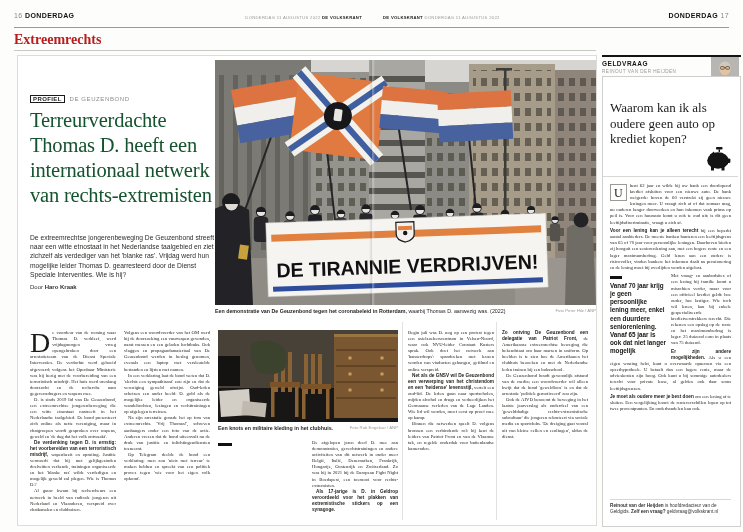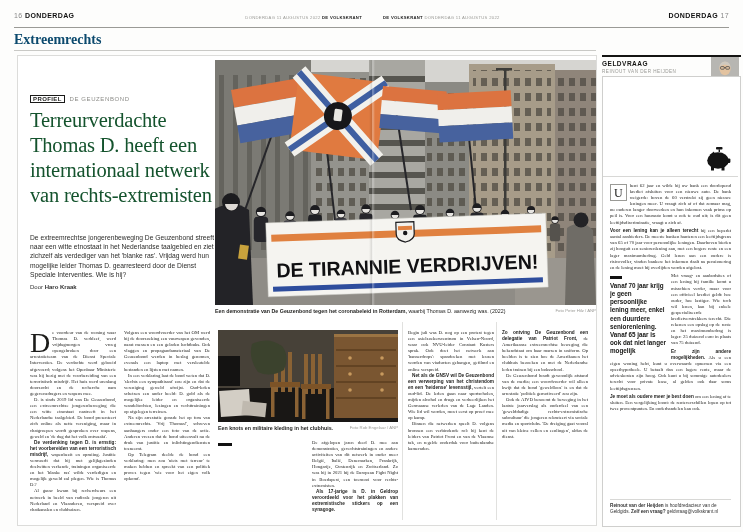--- a/index.html
+++ b/index.html
@@ -6,21 +6,21 @@
   body{width:743px;height:532px;position:relative;background:#fdfdfc;color:#1c1c1a;
        font-family:"Liberation Sans",sans-serif;overflow:hidden}
   .abs{position:absolute}
   
   .folio{font-size:7px;letter-spacing:.4px}
   .folio b{color:#111}
   .folio .num{color:#888;font-weight:normal}
   .dateline{font-size:4.2px;color:#9a9a96;letter-spacing:.3px;white-space:nowrap}
   .dateline b{color:#222}
   .hrule{background:#9a9a96;height:1px}
-  .section-title{font:bold 14px/14px "Liberation Serif",serif;color:#0c4a6e}
+  .section-title{font:bold 14px/14px "Liberation Serif",serif;color:#b91c1c}
   
   .frame{border:1px solid #dcdcda;background:#fff}
   .kicker{font-size:6px;white-space:nowrap}
   .kbox{display:inline-block;border:1px solid #1a1a18;padding:0 2px;font-weight:bold;letter-spacing:.4px}
   .ktopic{color:#8d8d89;letter-spacing:.6px;margin-left:3px}
   .headline{font:400 20.5px/25px "Liberation Serif",serif;letter-spacing:-.2px;color:#14532d}
   .standfirst{font-size:6.7px;line-height:9.2px;color:#2c2c2a}
   .byline{font-size:6px;color:#333}
   .caption{font-size:5.3px;color:#1f1f1d;display:flex;justify-content:space-between;align-items:flex-start}
   .caption .lead{font-weight:bold}
@@ -272,20 +272,21 @@
         <rect x="9.6" y="9.6" width="3.6" height="2.6" rx="0.6"></rect>
         <rect x="14.8" y="9.6" width="3.6" height="2.6" rx="0.6"></rect>
         <line x1="13.2" y1="10.6" x2="14.8" y2="10.6"></line>
       </g>
       <path d="M2 33 Q4 21.5 14 21.5 Q24 21.5 26 33 Z" fill="#2d2d33"></path>
       <polygon points="12,22 16,22 14,26.6" fill="#f2f1ee"></polygon>
       <rect x="13.4" y="22.4" width="1.4" height="6" fill="#18181c"></rect>
     </svg>
   </div>
   <div class="abs gv-box" style="left:0;top:21px;width:137px;height:449px"></div>
+  <div class="abs gv-q" style="left:8px;top:45px;width:120px">Waarom kan ik als oudere geen auto op krediet kopen?</div>
   <div class="abs" style="left:103px;top:92px;width:26px;height:24px">
     <svg viewBox="0 0 26 24" width="26" height="24">
       <rect x="11" y="0" width="6.5" height="2.6" rx="0.8" fill="#141414"></rect>
       <rect x="13.6" y="2.4" width="1.4" height="2.6" fill="#141414"></rect>
       <ellipse cx="13" cy="13.5" rx="10.8" ry="8.2" fill="#141414"></ellipse>
       <polygon points="4.5,8 9,4.5 9.5,9.5" fill="#141414"></polygon>
       <rect x="22" y="11.4" width="3.4" height="4.6" rx="1.2" fill="#141414"></rect>
       <rect x="6" y="19.5" width="3" height="4" fill="#141414"></rect>
       <rect x="16.5" y="19.5" width="3" height="4" fill="#141414"></rect>
     </svg>

